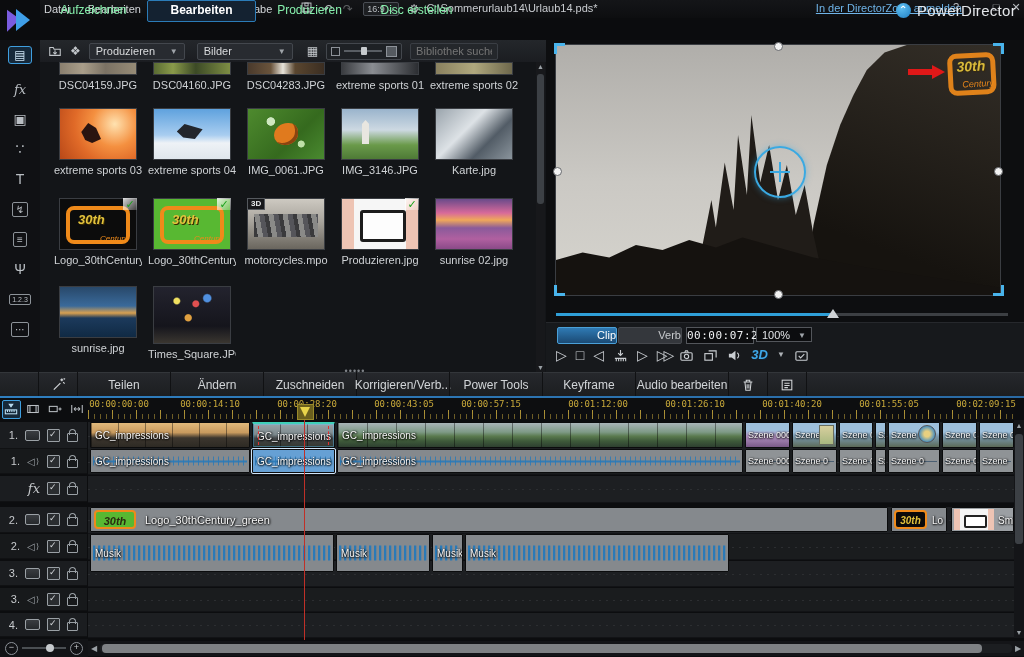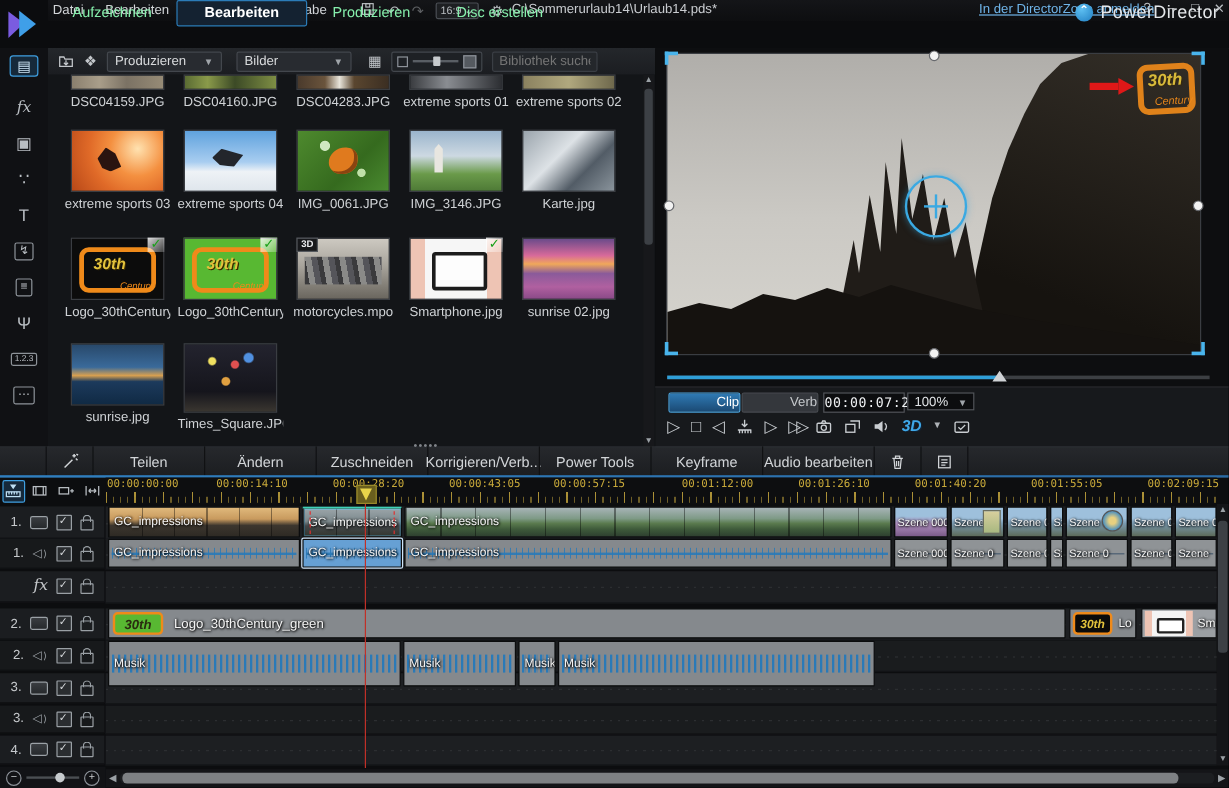--- a/index.html
+++ b/index.html
@@ -447,21 +447,21 @@
         <span class="lbadge">3D</span>
 
       </div>
       <div class="lname">motorcycles.mpo</div>
     </div>
       <div class="libitem thumb-phone" style="left: 336px; top: 198px;">
       <div class="lthumb">
 
         <span class="lcheck">✓</span>
       </div>
-      <div class="lname">Smartphone.jpg</div>
+      <div class="lname">Produzieren.jpg</div>
     </div>
       <div class="libitem thumb-sunrise1" style="left: 430px; top: 198px;">
       <div class="lthumb">
         
         
         
       </div>
       <div class="lname">sunrise 02.jpg</div>
     </div>
       <div class="libitem thumb-sunrise2" style="left: 54px; top: 286px;">

